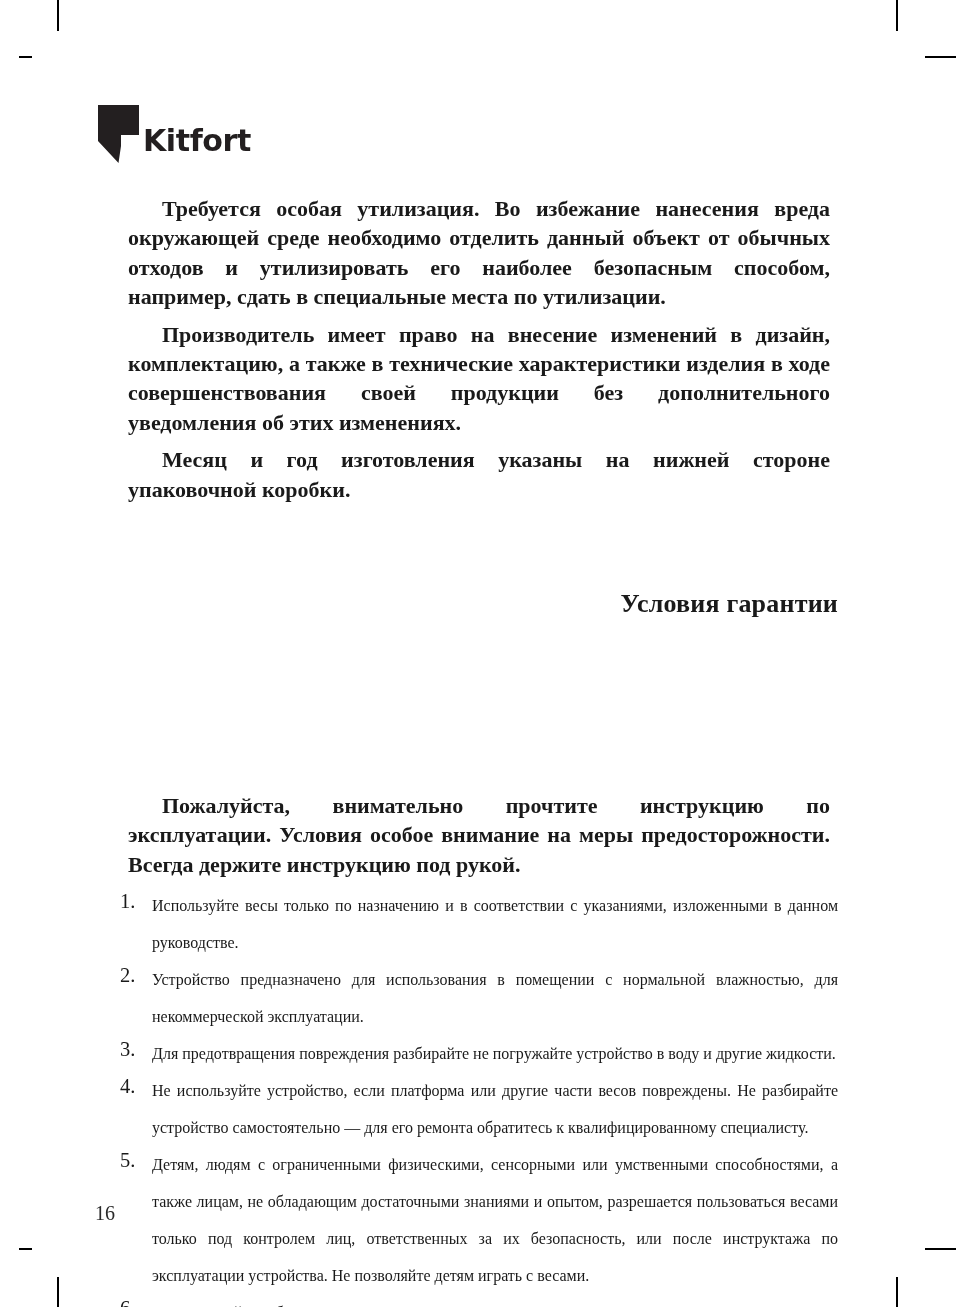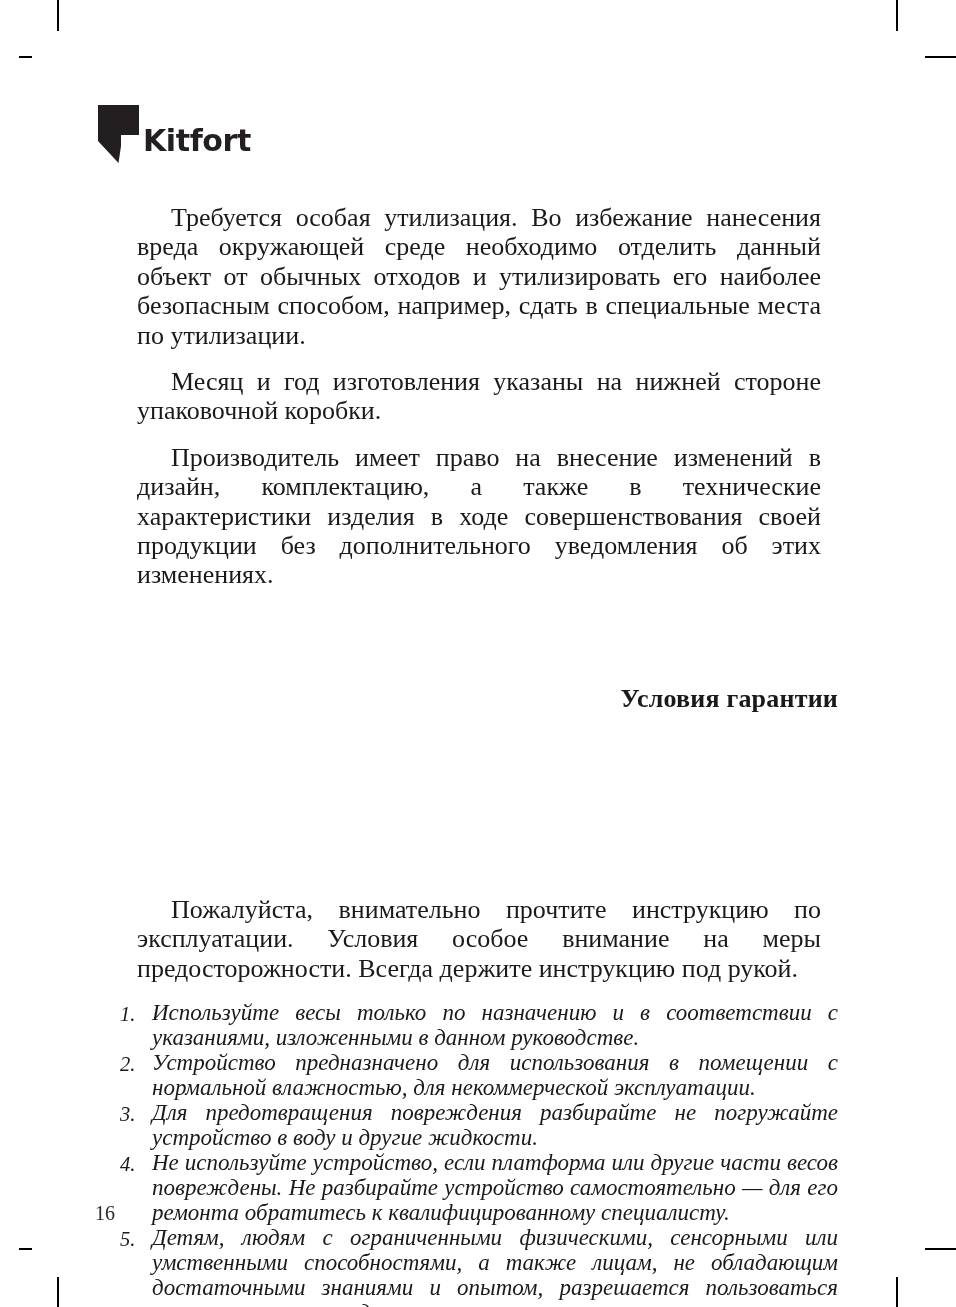--- a/index.html
+++ b/index.html
@@ -62,27 +62,28 @@
 
   
   .page {
     position: absolute;
     left: 120px;
     top: 186px;
     width: 718px;
   }
 
   p.body {
-    margin: 17px;
-    font-size: 26px;
+    margin: 8px;
+    font-size: 22px;
     line-height: 29.4px;
     text-align: justify;
     text-indent: 34px;
     text-justify: inter-word;
     hyphens: manual;
+    font-weight: bold;
   }
 
   h2.heading {
     margin: 0;
     font-size: 26px;
     font-weight: bold;
     text-align: right;
     line-height: 32px;
     letter-spacing: 0.2px;
   }
@@ -95,25 +96,24 @@
   ol.rules {
     margin: 0;
     padding: 0;
     list-style: none;
     counter-reset: rule;
   }
   ol.rules > li {
     counter-increment: rule;
     position: relative;
     padding-left: 32px;
-    font-size: 23px;
-    line-height: 25px;
+    font-size: 16px;
+    line-height: 37px;
     text-align: justify;
     hyphens: manual;
-    font-style: italic;
   }
   ol.rules > li::before {
     content: counter(rule) ".";
     position: absolute;
     left: 0;
     top: 0;
     width: 24px;
     text-align: left;
     font-size: 20.5px;
     line-height: 29.4px;
@@ -143,22 +143,22 @@
 <div class="logo">
   <svg class="logo-mark" viewBox="0 0 42 58" aria-hidden="true">
     <path d="M0 0 H41 V30 H23 V41 L20.5 58 L0 36 Z" fill="#231f20"></path>
   </svg>
   <span class="logo-word">Kitfort</span>
 </div>
 
 <div class="page">
 
   <p class="body">Требуется особая утилизация. Во избежание нанесения вреда окружающей среде необходимо отделить данный объект от обычных отходов и утилизировать его наиболее безопасным способом, например, сдать в специальные места по утилизации.</p>
+  <p class="body">Производитель имеет право на внесение изменений в дизайн, комплектацию, а также в технические характеристики изделия в ходе совершенствования своей продукции без дополнительного уведомления об этих изменениях.</p>
   <p class="body">Месяц и год изготовления указаны на нижней стороне упаковочной коробки.</p>
-  <p class="body">Производитель имеет право на внесение изменений в дизайн, комплектацию, а также в технические характеристики изделия в ходе совершенствования своей продукции без дополнительного уведомления об этих изменениях.</p>
 
   <div class="gap-warranty-top"></div>
   <h2 class="heading">Условия гарантии</h2>
   <div class="gap-warranty-after"></div>
 
 
   <div class="gap-safety-top"></div>
   <div class="gap-safety-after"></div>
 
   <p class="body">Пожалуйста, внимательно прочтите инструкцию по эксплуатации. Условия особое внимание на меры предосторожности. Всегда держите инструкцию под рукой.</p>

